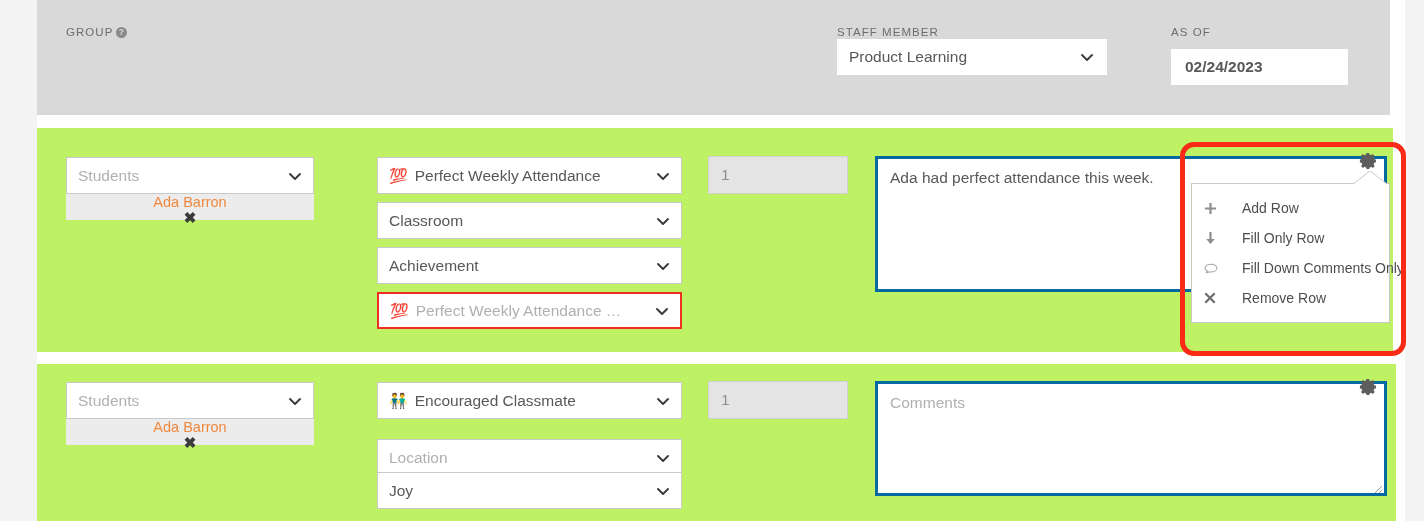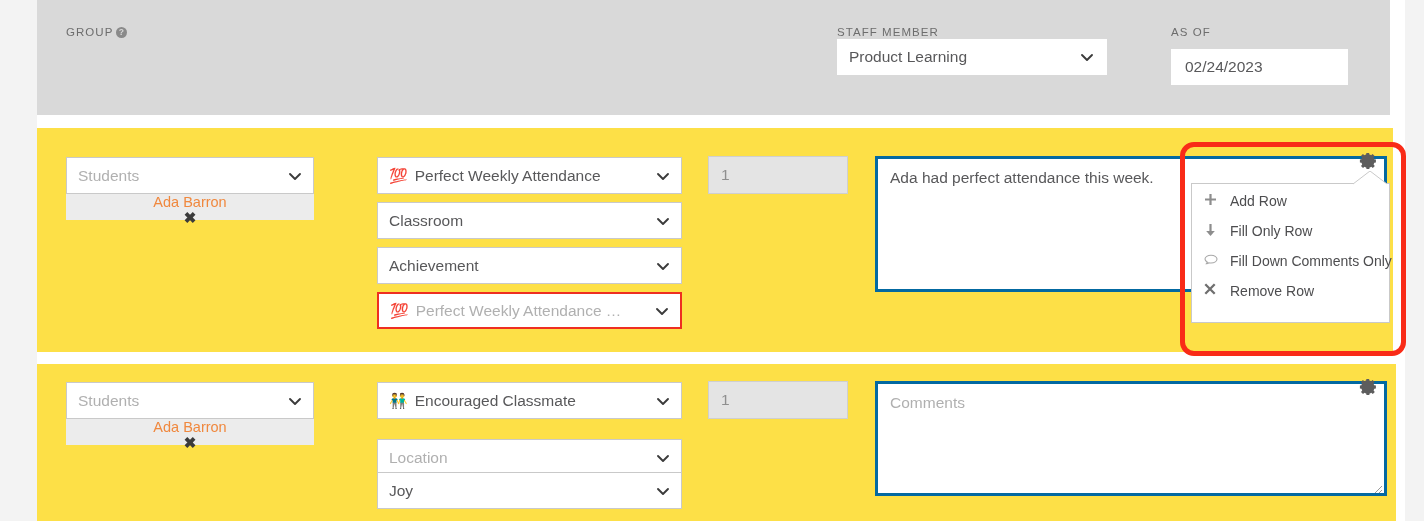--- a/index.html
+++ b/index.html
@@ -71,27 +71,28 @@
     width: 14px; height: 14px;
   }
   .textbox-plain {
     background: #ffffff;
     height: 36px;
     display: flex; align-items: center;
     padding: 0 14px;
     font-size: 15.5px;
     color: #58585a;
     border: none;
+    font-weight: bold;
   }
 
   
   .row-panel {
     position: absolute;
     left: 37px;
-    background: #fde047;
+    background: #bef264;
   }
   .row-inner { position: relative; width: 100%; height: 100%; }
 
   
   .student-select {
     position: absolute;
     left: 29px;
     width: 248px;
     height: 37px;
     background: #ffffff;
@@ -215,27 +216,28 @@
     position: absolute;
     left: 1191px; top: 183px;
     width: 199px;
     background: #ffffff;
     border: 1px solid #c9c9c9;
     padding: 9px 0 9px 0;
     z-index: 11;
   }
   .menu-item {
     display: flex;
-    align-items: flex-start;
+    align-items: center;
     height: 30px;
     padding: 0 10px 0 12px;
     font-size: 14px;
     color: #4d4d4f;
     cursor: pointer;
     white-space: nowrap;
+    gap: 12px;
   }
   .menu-item .mi-icon {
     width: 26px;
     flex: 0 0 26px;
     display: flex;
     align-items: center;
     justify-content: flex-start;
     color: #8d8d8d;
   }
   .menu-item .mi-label { flex: 1; }

